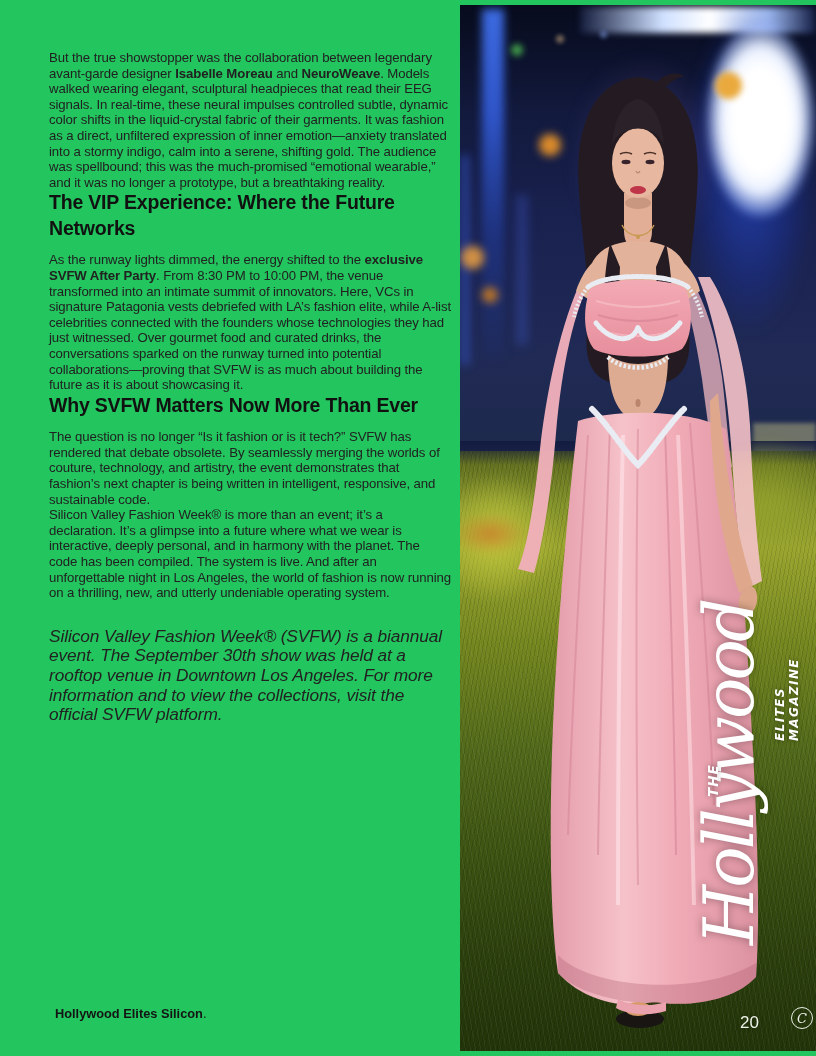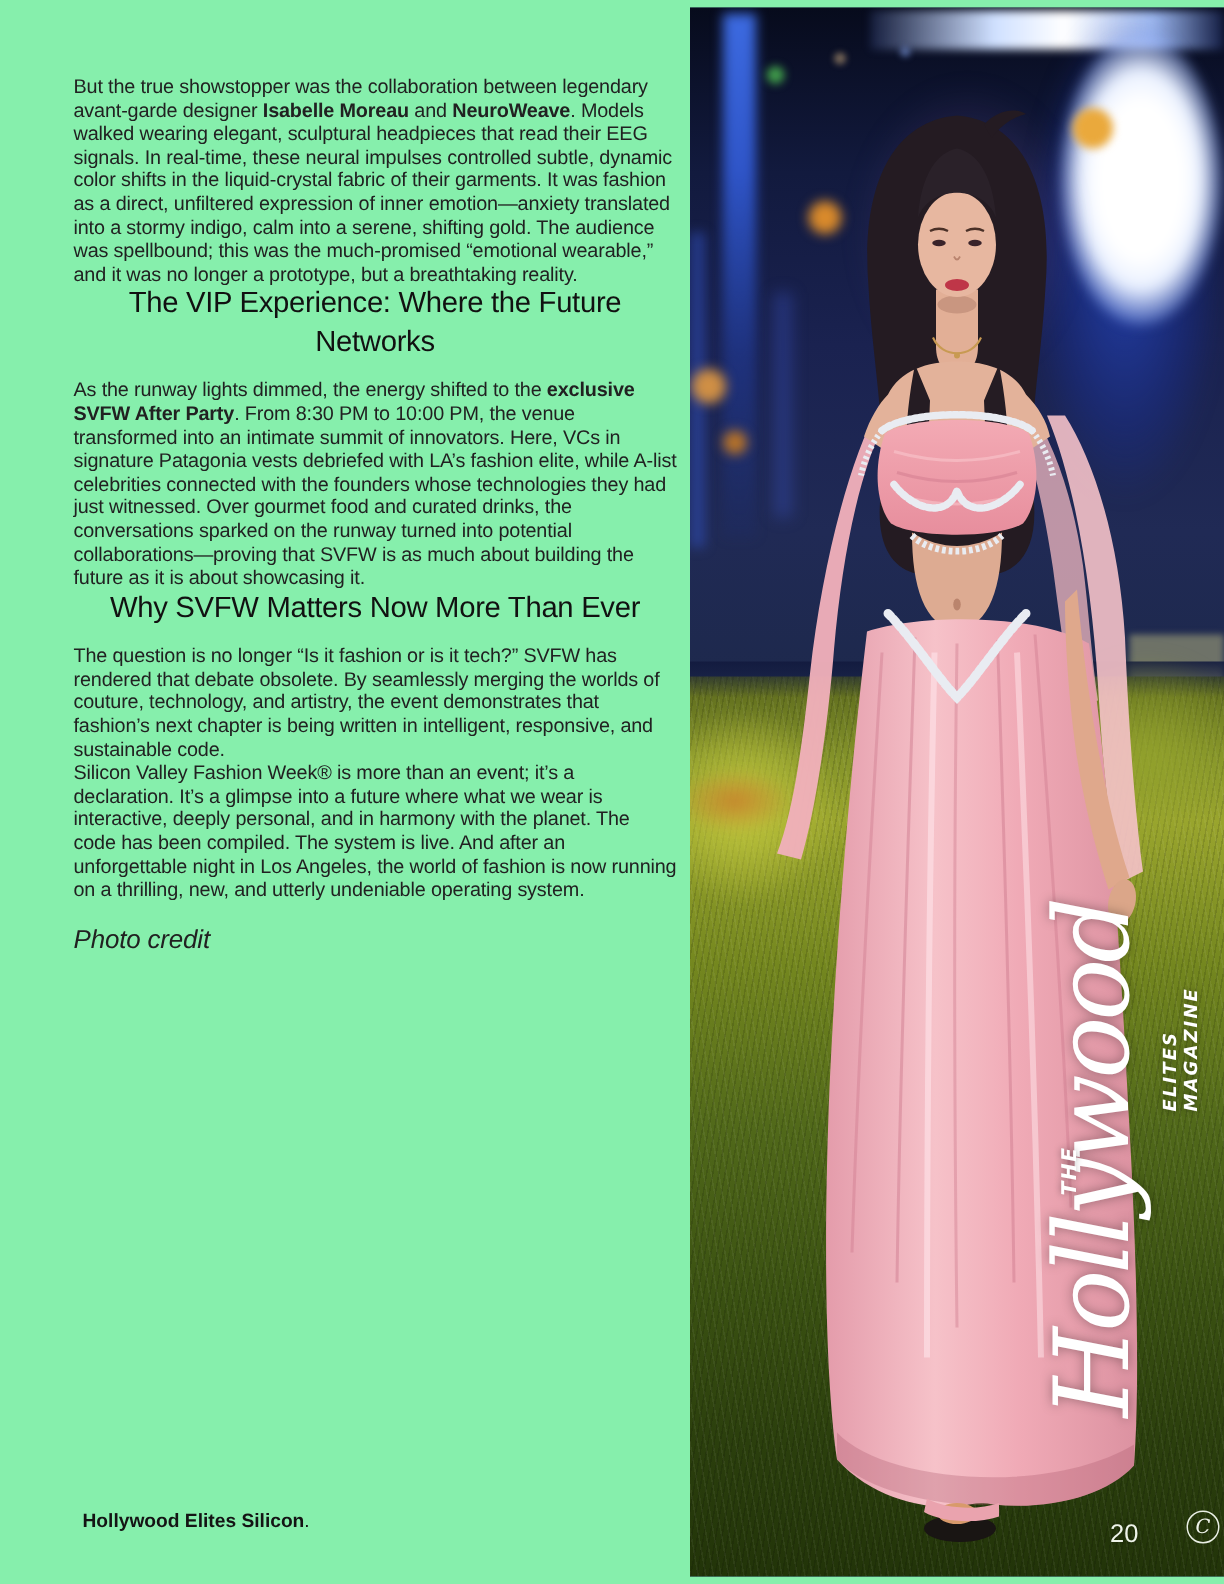--- a/index.html
+++ b/index.html
@@ -1,24 +1,24 @@
 <!DOCTYPE html>
 <html><head>
 <meta charset="utf-8">
 <style>
   html,body{margin:0;padding:0;background:#ffffff;}
-  .page{position:relative;width:816px;height:1056px;background:#86efac;overflow:hidden;
+  .page{position:relative;width:816px;height:1056px;background:#22c55e;overflow:hidden;
         font-family:"Liberation Sans",sans-serif;color:#1c1c1c;}
 
   
   .text-col{position:absolute;left:49px;top:50px;width:402px;}
   .text-col p{margin:0;font-size:13.2px;line-height:15.6px;letter-spacing:-0.1px;color:#212121;}
   .text-col p.body-para{margin-bottom:0;}
-  h2.section-heading{margin:0;font-size:19.5px;line-height:25.5px;font-weight:normal;color:#111;
-        letter-spacing:-0.2px;text-align:center;}
+  h2.section-heading{margin:0;font-size:19.5px;line-height:25.5px;font-weight:bold;color:#111;
+        letter-spacing:-0.2px;}
   .h1-gap{margin-top:19px;}
   .h2-gap{margin-top:16px;}
   .p-after-h{margin-top:11px !important;}
   .italic-block{margin-top:26px !important;font-style:italic;font-size:17.3px !important;
         line-height:19.6px !important;color:#1f1f1f;}
   .photo-credit{margin-top:16px !important;font-style:italic;font-size:17.3px !important;
         line-height:19.6px !important;}
   .page-footer{position:absolute;left:55px;top:1006px;font-size:12.8px;color:#141414;}
   .page-footer .bold{font-weight:bold;}
 
@@ -98,21 +98,21 @@
 
     <h2 class="section-heading h1-gap">The VIP Experience: Where the Future Networks</h2>
 
     <p class="body-para p-after-h"><span>As the runway lights dimmed, the energy shifted to the </span><strong>exclusive SVFW After Party</strong><span>. From 8:30 PM to 10:00 PM, the venue transformed into an intimate summit of innovators. Here, VCs in signature Patagonia vests debriefed with LA’s fashion elite, while A-list celebrities connected with the founders whose technologies they had just witnessed. Over gourmet food and curated drinks, the conversations sparked on the runway turned into potential collaborations—proving that SVFW is as much about building the future as it is about showcasing it.</span></p>
 
     <h2 class="section-heading h2-gap">Why SVFW Matters Now More Than Ever</h2>
 
     <p class="body-para p-after-h">The question is no longer “Is it fashion or is it tech?” SVFW has rendered that debate obsolete. By seamlessly merging the worlds of couture, technology, and artistry, the event demonstrates that fashion’s next chapter is being written in intelligent, responsive, and sustainable code.</p>
     <p class="body-para">Silicon Valley Fashion Week® is more than an event; it’s a declaration. It’s a glimpse into a future where what we wear is interactive, deeply personal, and in harmony with the planet. The code has been compiled. The system is live. And after an unforgettable night in Los Angeles, the world of fashion is now running on a thrilling, new, and utterly undeniable operating system.</p>
 
-    <p class="photo-credit">Photo credit</p>
+    <p class="italic-block">Silicon Valley Fashion Week® (SVFW) is a biannual event. The September 30th show was held at a rooftop venue in Downtown Los Angeles. For more information and to view the collections, visit the official SVFW platform.</p>
   </div>
 
   <div class="page-footer"><span class="bold">Hollywood Elites Silicon</span><span>.</span></div>
 
   <div class="photo">
     <div class="sky-base"></div>
     <div class="top-streak"></div>
     <div class="blue-surround"></div>
     <div class="light-panel"></div>
     <div class="purple-haze"></div>

